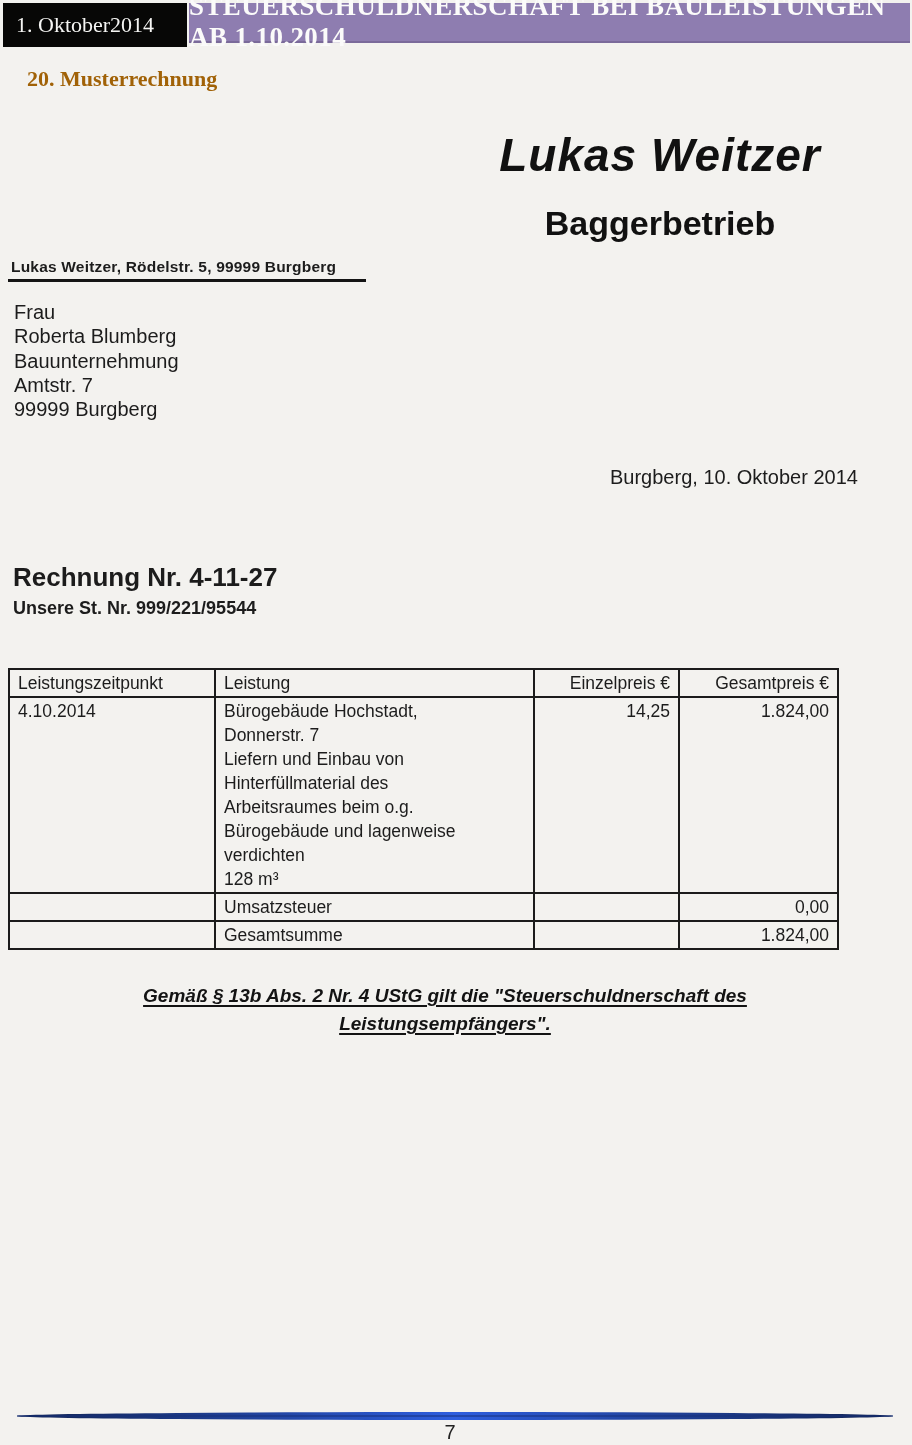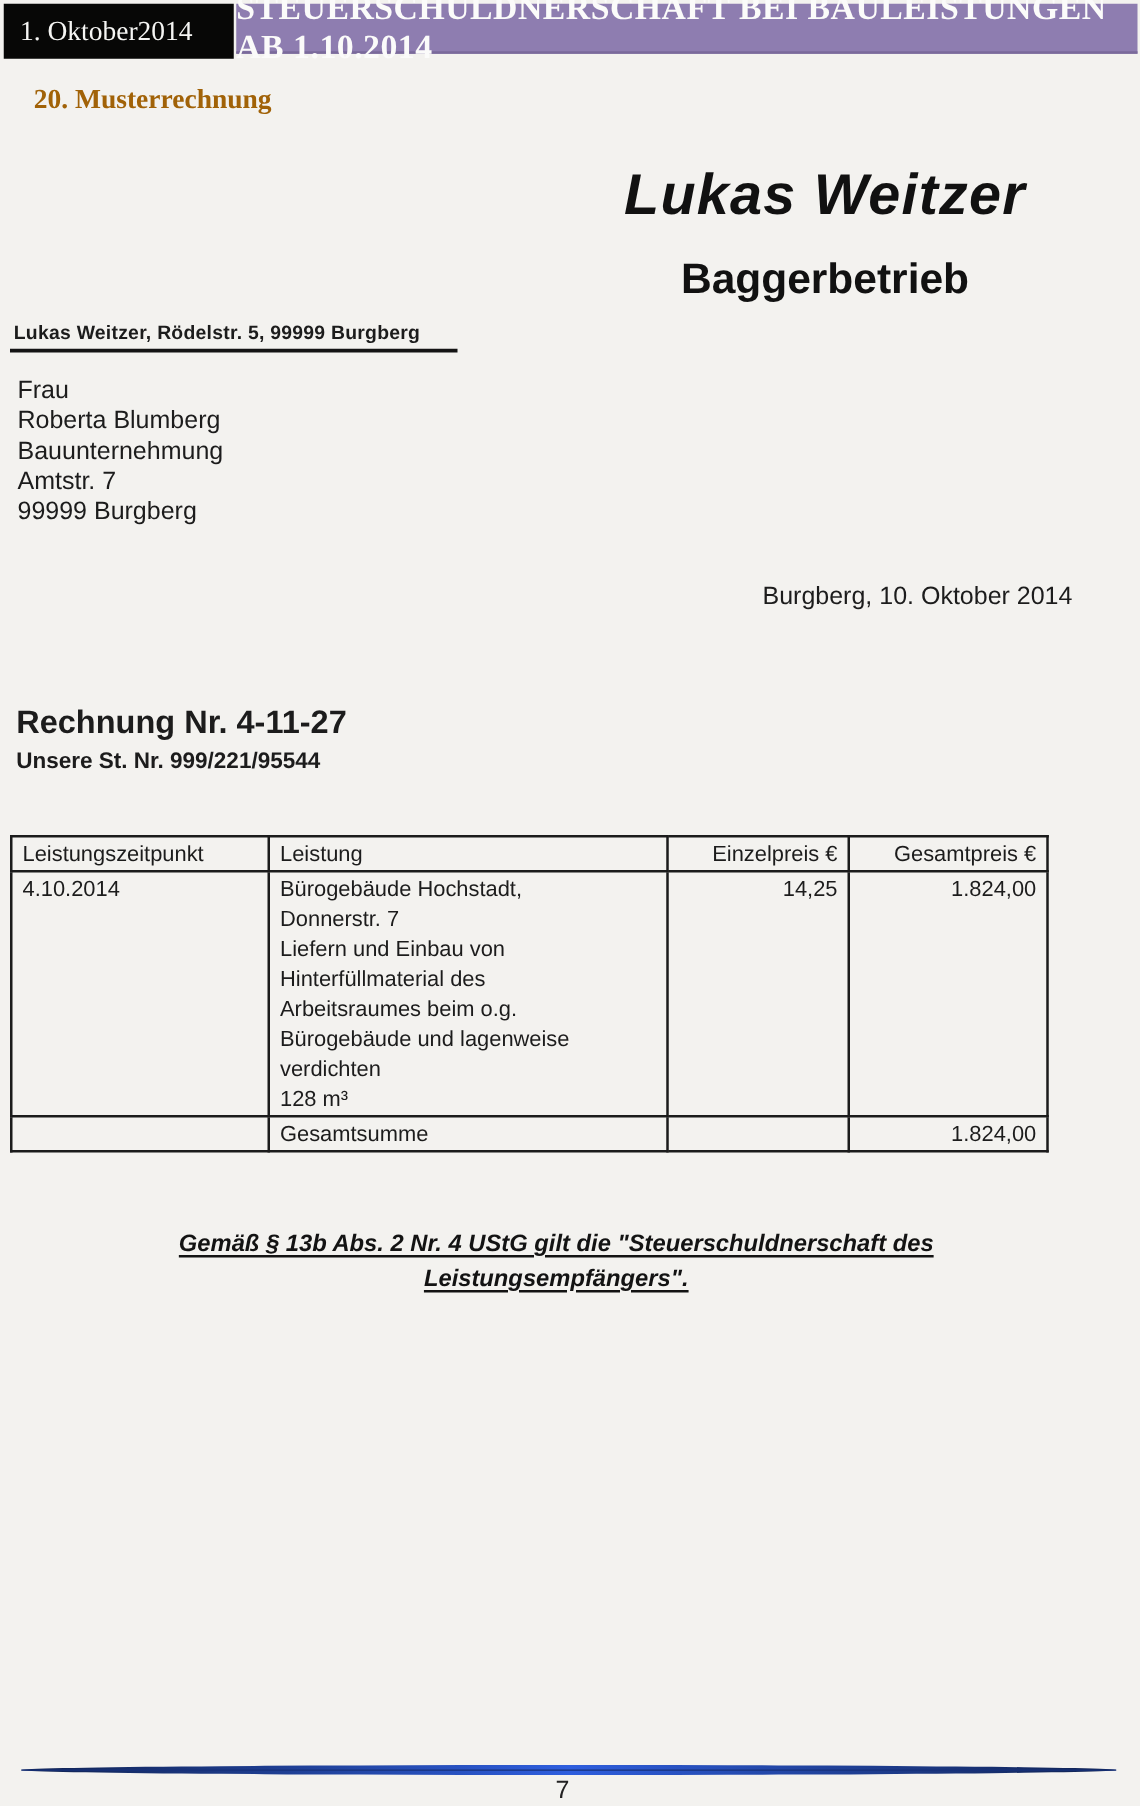--- a/index.html
+++ b/index.html
@@ -176,20 +176,26 @@
         <div>Arbeitsraumes beim o.g.</div>
         <div>Bürogebäude und lagenweise</div>
         <div>verdichten</div>
         <div>128 m³</div>
       </td>
       <td class="ar price">14,25</td>
       <td class="ar price">1.824,00</td>
     </tr>
     <tr class="sum-row">
       <td></td>
+      <td>Umsatzsteuer</td>
+      <td></td>
+      <td class="ar">0,00</td>
+    </tr>
+    <tr class="sum-row">
+      <td></td>
       <td>Gesamtsumme</td>
       <td></td>
       <td class="ar">1.824,00</td>
     </tr>
   </tbody>
 </table>
 
 <div class="note">
   <div><span>Gemäß § 13b Abs. 2 Nr. 4 UStG gilt die "Steuerschuldnerschaft des</span></div>
   <div><span>Leistungsempfängers".</span></div>

